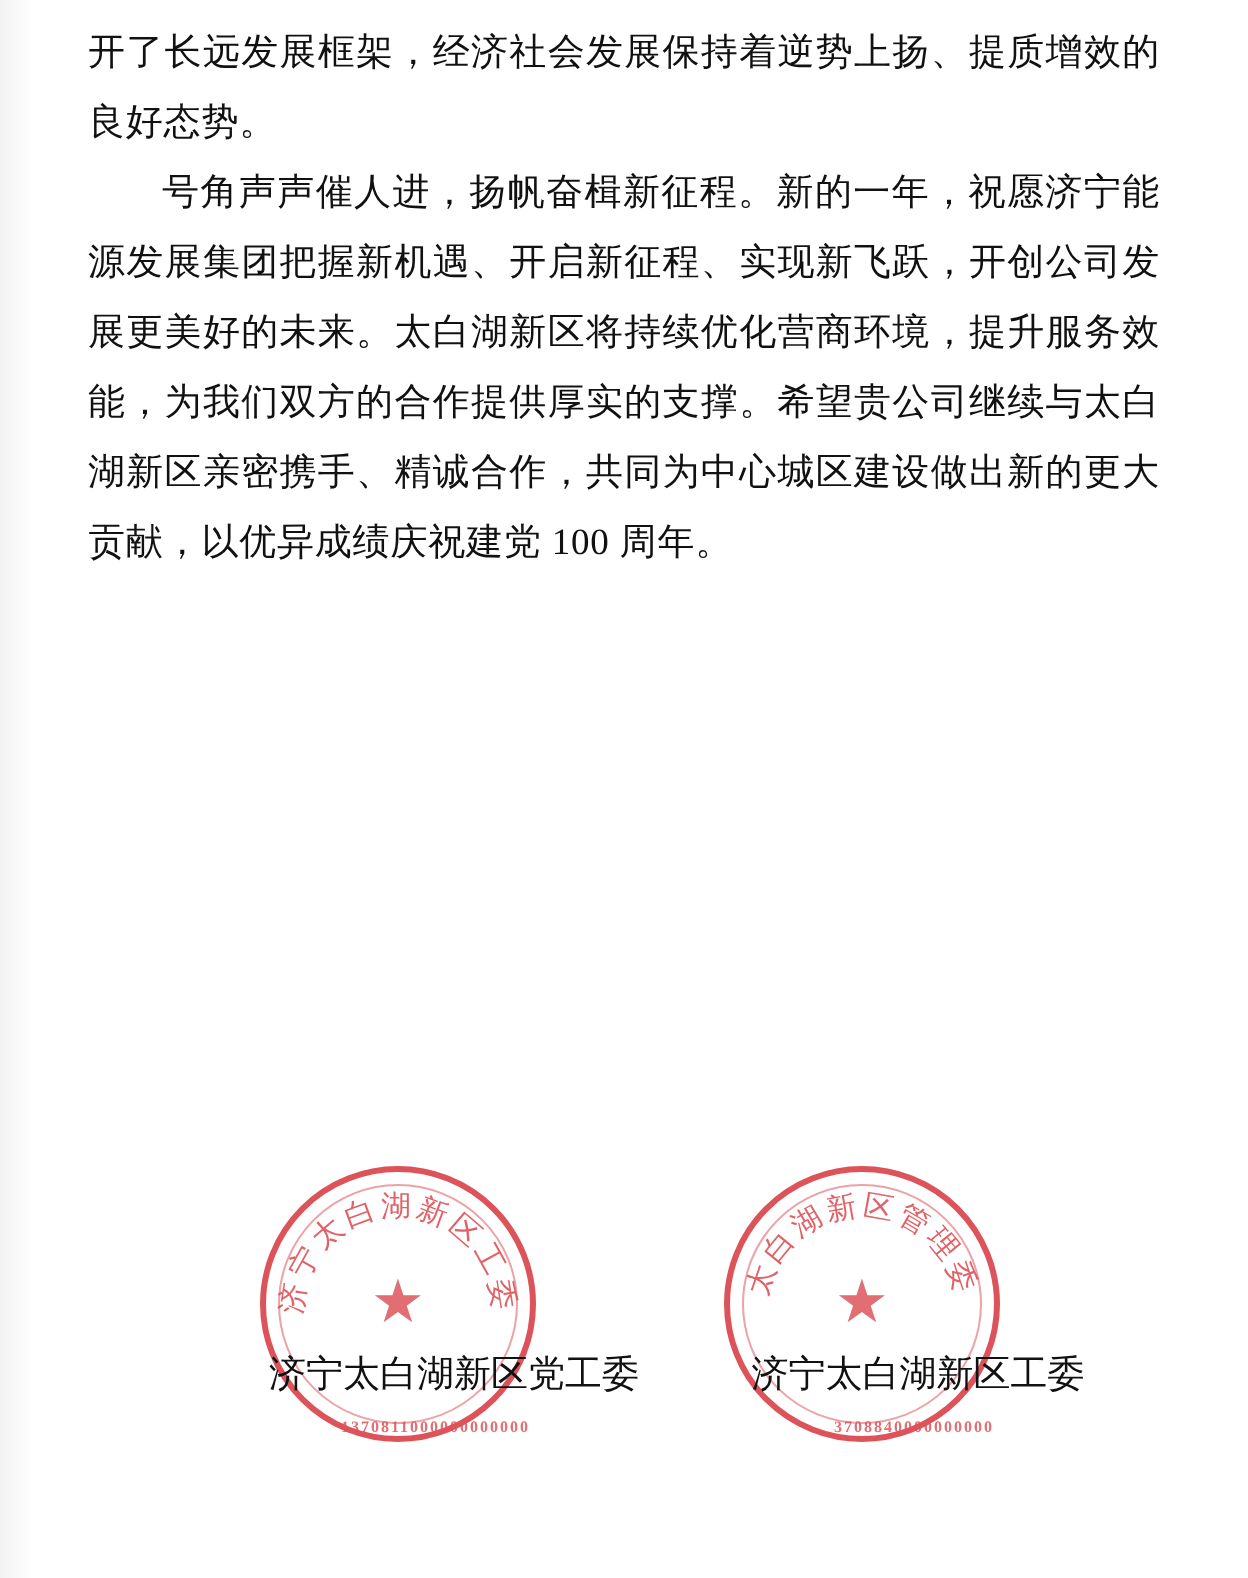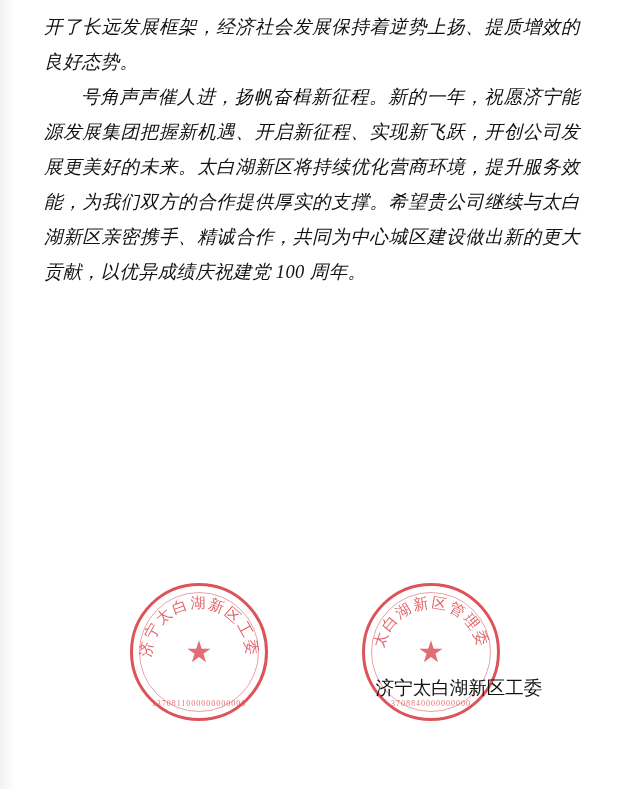--- a/index.html
+++ b/index.html
@@ -26,21 +26,20 @@
     font-size: 18.5px;
     line-height: 35px;
     letter-spacing: 0.4px;
     text-align: justify;
     text-justify: inter-ideograph;
     color: #111;
   }
   .para {
     margin: 0 0 0 0;
     text-indent: 0;
-    font-style: italic;
   }
   .para.indent {
     text-indent: 2em;
   }
   .signature-block {
     position: absolute;
     left: 44px;
     right: 44px;
     bottom: 48px;
     height: 150px;
@@ -107,26 +106,27 @@
     font-family: "Liberation Serif", serif;
     font-size: 15px;
     fill: #d4242c;
     opacity: 0.92;
     letter-spacing: 2px;
   }
   .seal-bottom {
     position: absolute;
     left: 0;
     right: 0;
-    bottom: 10px;
-    text-align: center;
+    bottom: 0;
+    text-align: right;
     font-size: 8px;
     color: #d4242c;
     opacity: 0.85;
     letter-spacing: 1px;
+    font-weight: bold;
   }
   .seal-left {
     left: 86px;
     top: -8px;
   }
   .seal-right {
     left: 318px;
     top: -8px;
   }
   .edge-smudge {
@@ -170,20 +170,24 @@
           <path id="arcR" d="M 18 70 A 48 48 0 0 1 114 70" fill="none"></path>
         </defs>
         <text text-anchor="middle">
           <textPath href="#arcR" startOffset="50%">太白湖新区管理委</textPath>
         </text>
       </svg>
       <div class="seal-star">★</div>
       <div class="seal-bottom">3708840000000000</div>
     </div>
 
+    <div class="sig-col left">
+      <div style="height:82px"></div>
+      <div class="sig-name">济宁太白湖新区党工委</div>
+    </div>
 
     <div class="sig-col right">
       <div style="height:82px"></div>
       <div class="sig-name">济宁太白湖新区工委</div>
     </div>
 
   </div>
 </div>
 
 </body></html>

